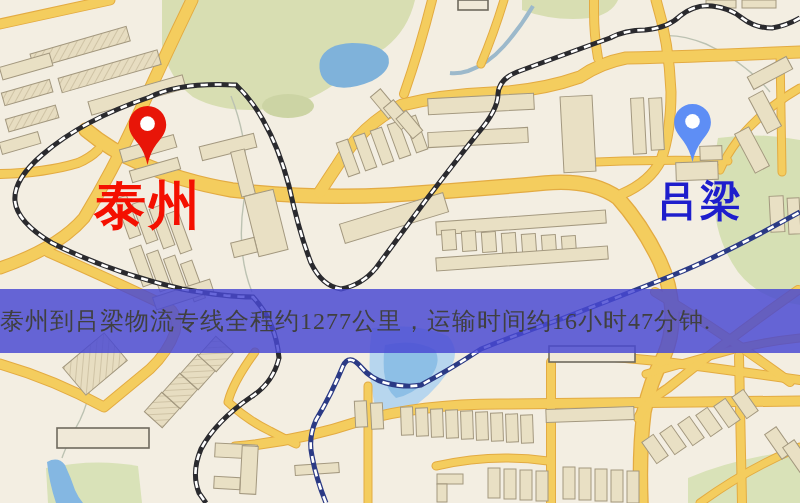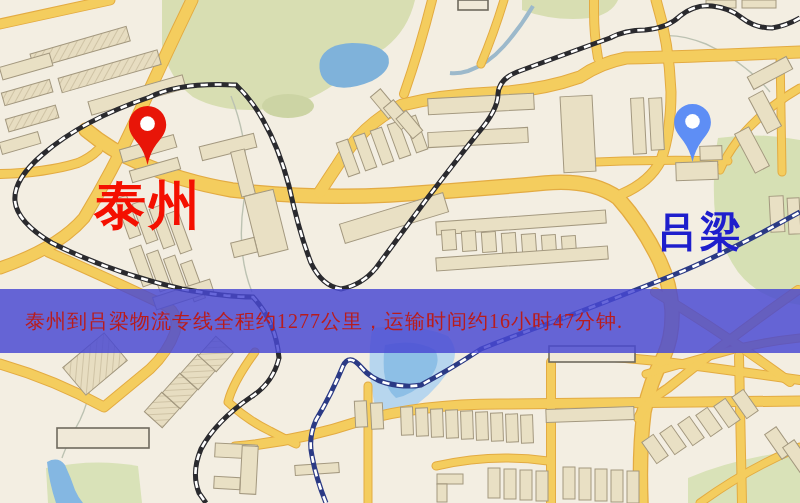--- a/index.html
+++ b/index.html
@@ -4,24 +4,24 @@
 <style>
   html,body{margin:0;padding:0;background:#e9e6dc;}
   #stage{position:relative;width:800px;height:503px;overflow:hidden;
          font-family:"Liberation Serif","DejaVu Serif",serif;}
   #map-svg{position:absolute;left:0;top:0;display:block;}
   .pin{position:absolute;}
   .pin-label{position:absolute;font-weight:bold;text-align:center;
              letter-spacing:2px;line-height:1;white-space:nowrap;
              text-shadow:0 0 1px rgba(255,255,255,.35);}
   #origin-label{left:94px;top:180px;width:108px;font-size:52px;color:#f41000;}
-  #dest-label{left:644px;top:181px;width:112px;font-size:41px;color:#1e1ecc;margin-top:31px;}
+  #dest-label{left:644px;top:181px;width:112px;font-size:41px;color:#1e1ecc;}
   #banner{position:absolute;left:0;top:289px;width:800px;height:64px;
           background:rgba(72,72,211,0.83);display:flex;align-items:center;}
-  #banner span{color:#b91c1c;font-size:20px;padding-left:25px;letter-spacing:1px;
+  #banner span{color:#404040;font-size:24px;letter-spacing:1px;
                font-family:"Liberation Serif","DejaVu Serif",serif;}
   
   .rc-fill{fill:none;stroke:#f4cd5e;stroke-linecap:round;stroke-linejoin:round;}
   .rc-case{fill:none;stroke:#e3ab42;stroke-linecap:round;stroke-linejoin:round;}
   .rail-base{fill:none;stroke:#2a2a2e;stroke-width:5;}
   .rail-base2{fill:none;stroke:#2b3a85;stroke-width:5;}
   .rail-dash{fill:none;stroke:#ffffff;stroke-width:2.6;stroke-dasharray:7 7;}
   .bld{fill:#e9e0c4;stroke:#a3987f;stroke-width:1;}
   .bldh{fill:url(#ht);stroke:#a3987f;stroke-width:1;}
   .bldo{fill:#f0e9d8;stroke:#6f6a5e;stroke-width:1.6;}

